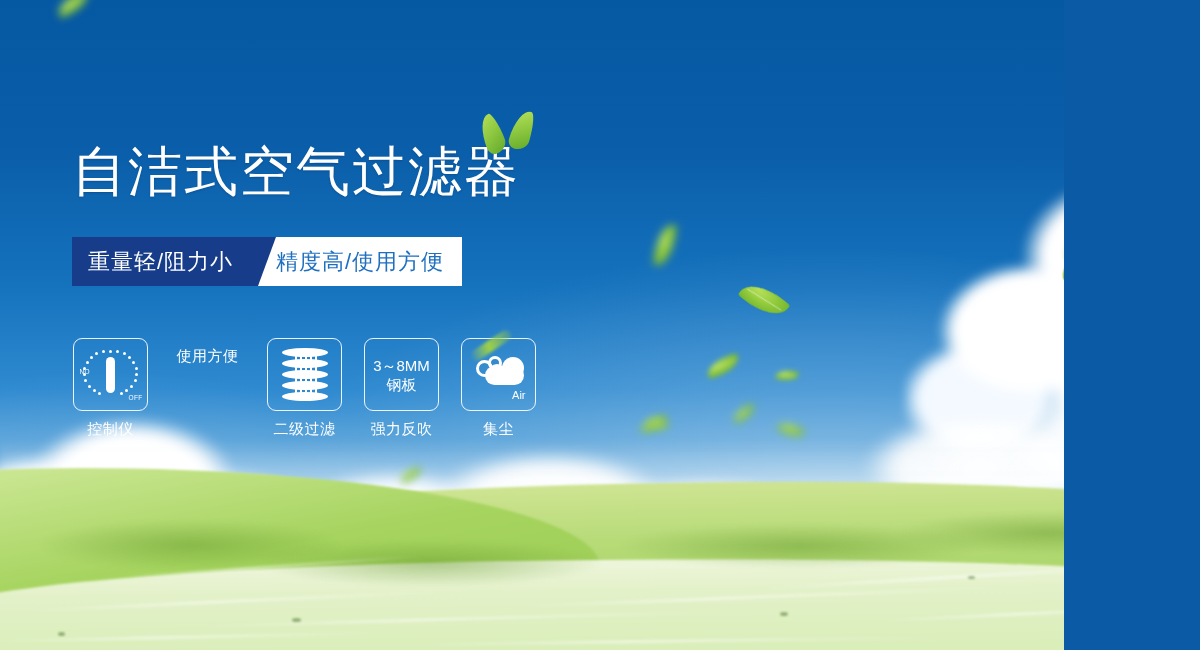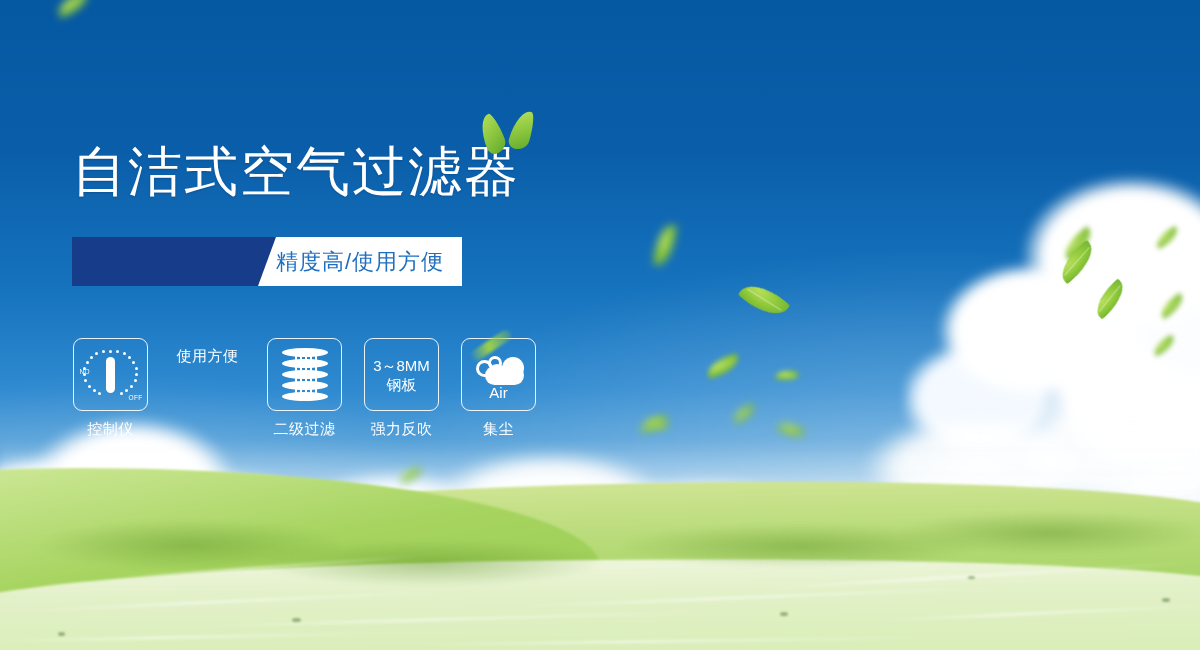--- a/index.html
+++ b/index.html
@@ -2,21 +2,21 @@
 <html><head>
 <meta charset="utf-8">
 <style>
   html,body{margin:0;padding:0;}
   body{
     width:1200px;height:650px;overflow:hidden;
     font-family:"Liberation Sans","DejaVu Sans",sans-serif;
     background:#0a5aa5;
   }
   #banner{
-    position:relative;width:1200px;height:650px;overflow:hidden;
+    position:relative;width:1064px;height:650px;overflow:hidden;
     background:
       radial-gradient(ellipse 900px 420px at 78% 78%, rgba(255,255,255,0.30) 0%, rgba(255,255,255,0) 62%),
       radial-gradient(ellipse 700px 380px at 10% 92%, rgba(255,255,255,0.28) 0%, rgba(255,255,255,0) 60%),
       linear-gradient(180deg,#0558a2 0%, #0a5da8 22%, #1572bd 44%, #2f8ad0 60%, #66abdd 72%, #a6cfe9 80%, #d8e9ee 86%, #e9f2e2 91%, #dcecc6 100%);
     text-decoration: underline;
   }
 
   #cloud-right{
     position:absolute;left:905px;top:120px;width:420px;height:340px;
     background:
@@ -199,21 +199,21 @@
   }
   .airicon .aring{
     position:absolute;left:4px;top:8px;width:17px;height:17px;border:3.2px solid #fff;border-radius:50%;
     box-sizing:border-box;background:transparent;
   }
   .airicon .aring2{
     position:absolute;left:16px;top:4px;width:14px;height:14px;border:3px solid #fff;border-radius:50%;
     box-sizing:border-box;
   }
   .airicon .atext{
-    position:absolute;left:0;right:0;bottom:-3px;text-align:center;color:#fff;font-size:15px;
+    position:absolute;left:0;right:0;bottom:-3px;text-align:right;color:#fff;font-size:11px;
   }
   .airstreak{
     position:absolute;left:-4px;top:-12px;width:46px;height:11px;
     background:linear-gradient(100deg, rgba(160,220,70,0) 0%, #9ed147 45%, rgba(140,200,60,.2) 100%);
     transform:rotate(-34deg);border-radius:6px;filter:blur(1.5px);
   }
 </style>
 </head>
 <body>
 
@@ -278,20 +278,21 @@
       <div class="sprout-leaf" id="sprout-l"></div>
       <div class="sprout-leaf" id="sprout-r"></div>
     </div>
     <h1 id="main-title">自洁式空气过滤器</h1>
   </div>
 
   <div id="subtitle-bar">
     <div id="sub-left"></div>
     <div id="sub-left-skew"></div>
     <div id="sub-right"></div>
+    <span id="sub-left-text">重量轻/阻力小</span>
     <span id="sub-right-text">精度高/使用方便</span>
   </div>
 
   <div id="features">
 
     <div class="feature">
       <div class="fbox">
         <div class="gauge">
           <div class="gbar"></div>
           <div class="gdot" style="left:29.4px;top:4px;"></div>

